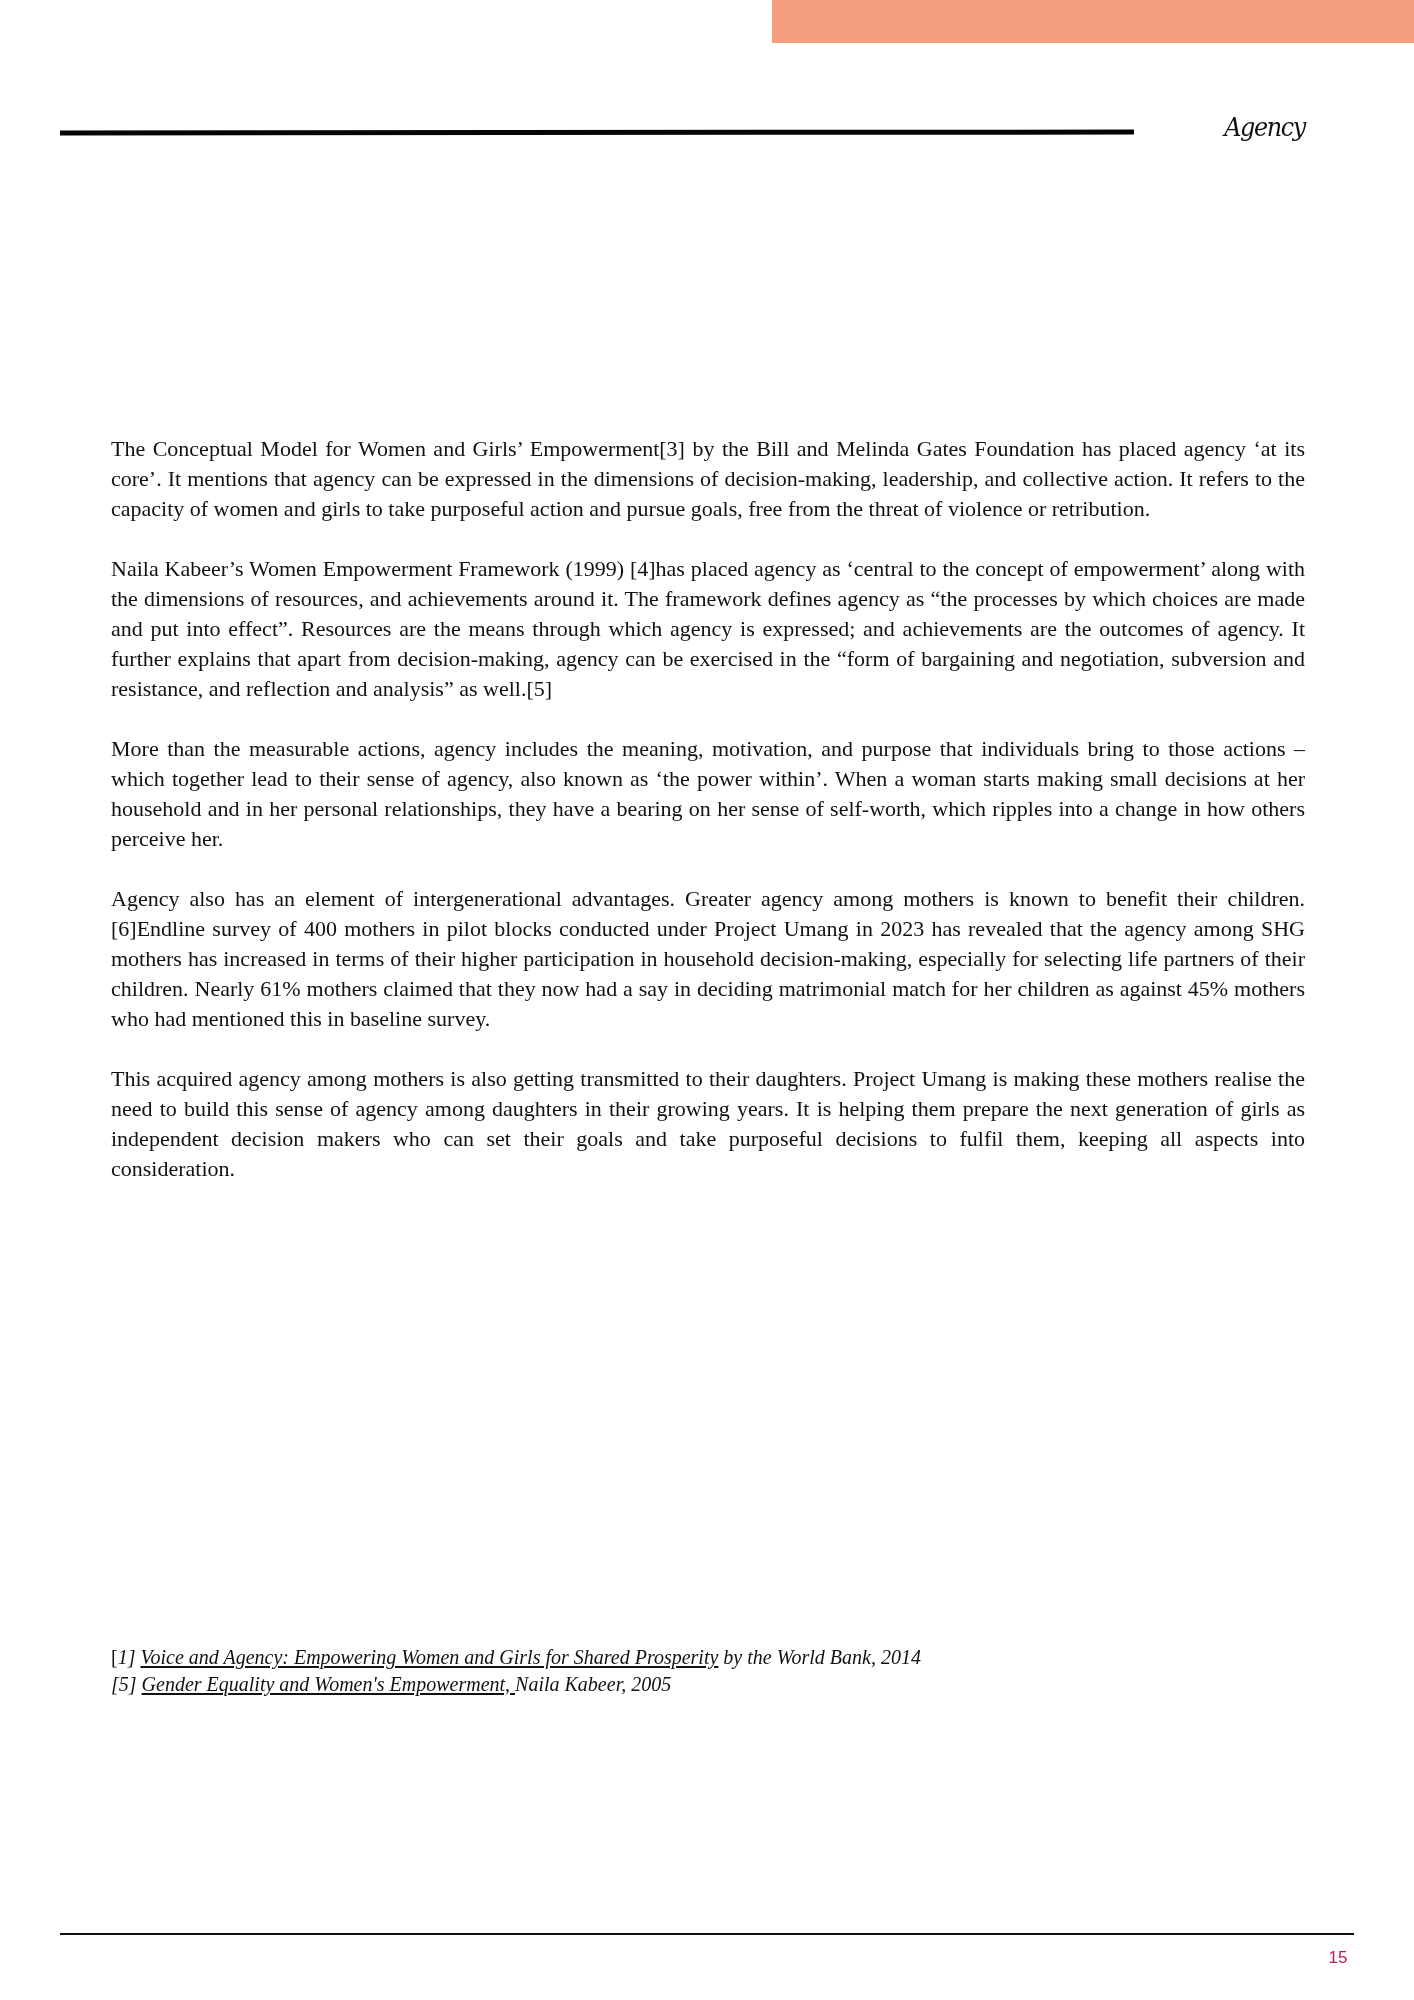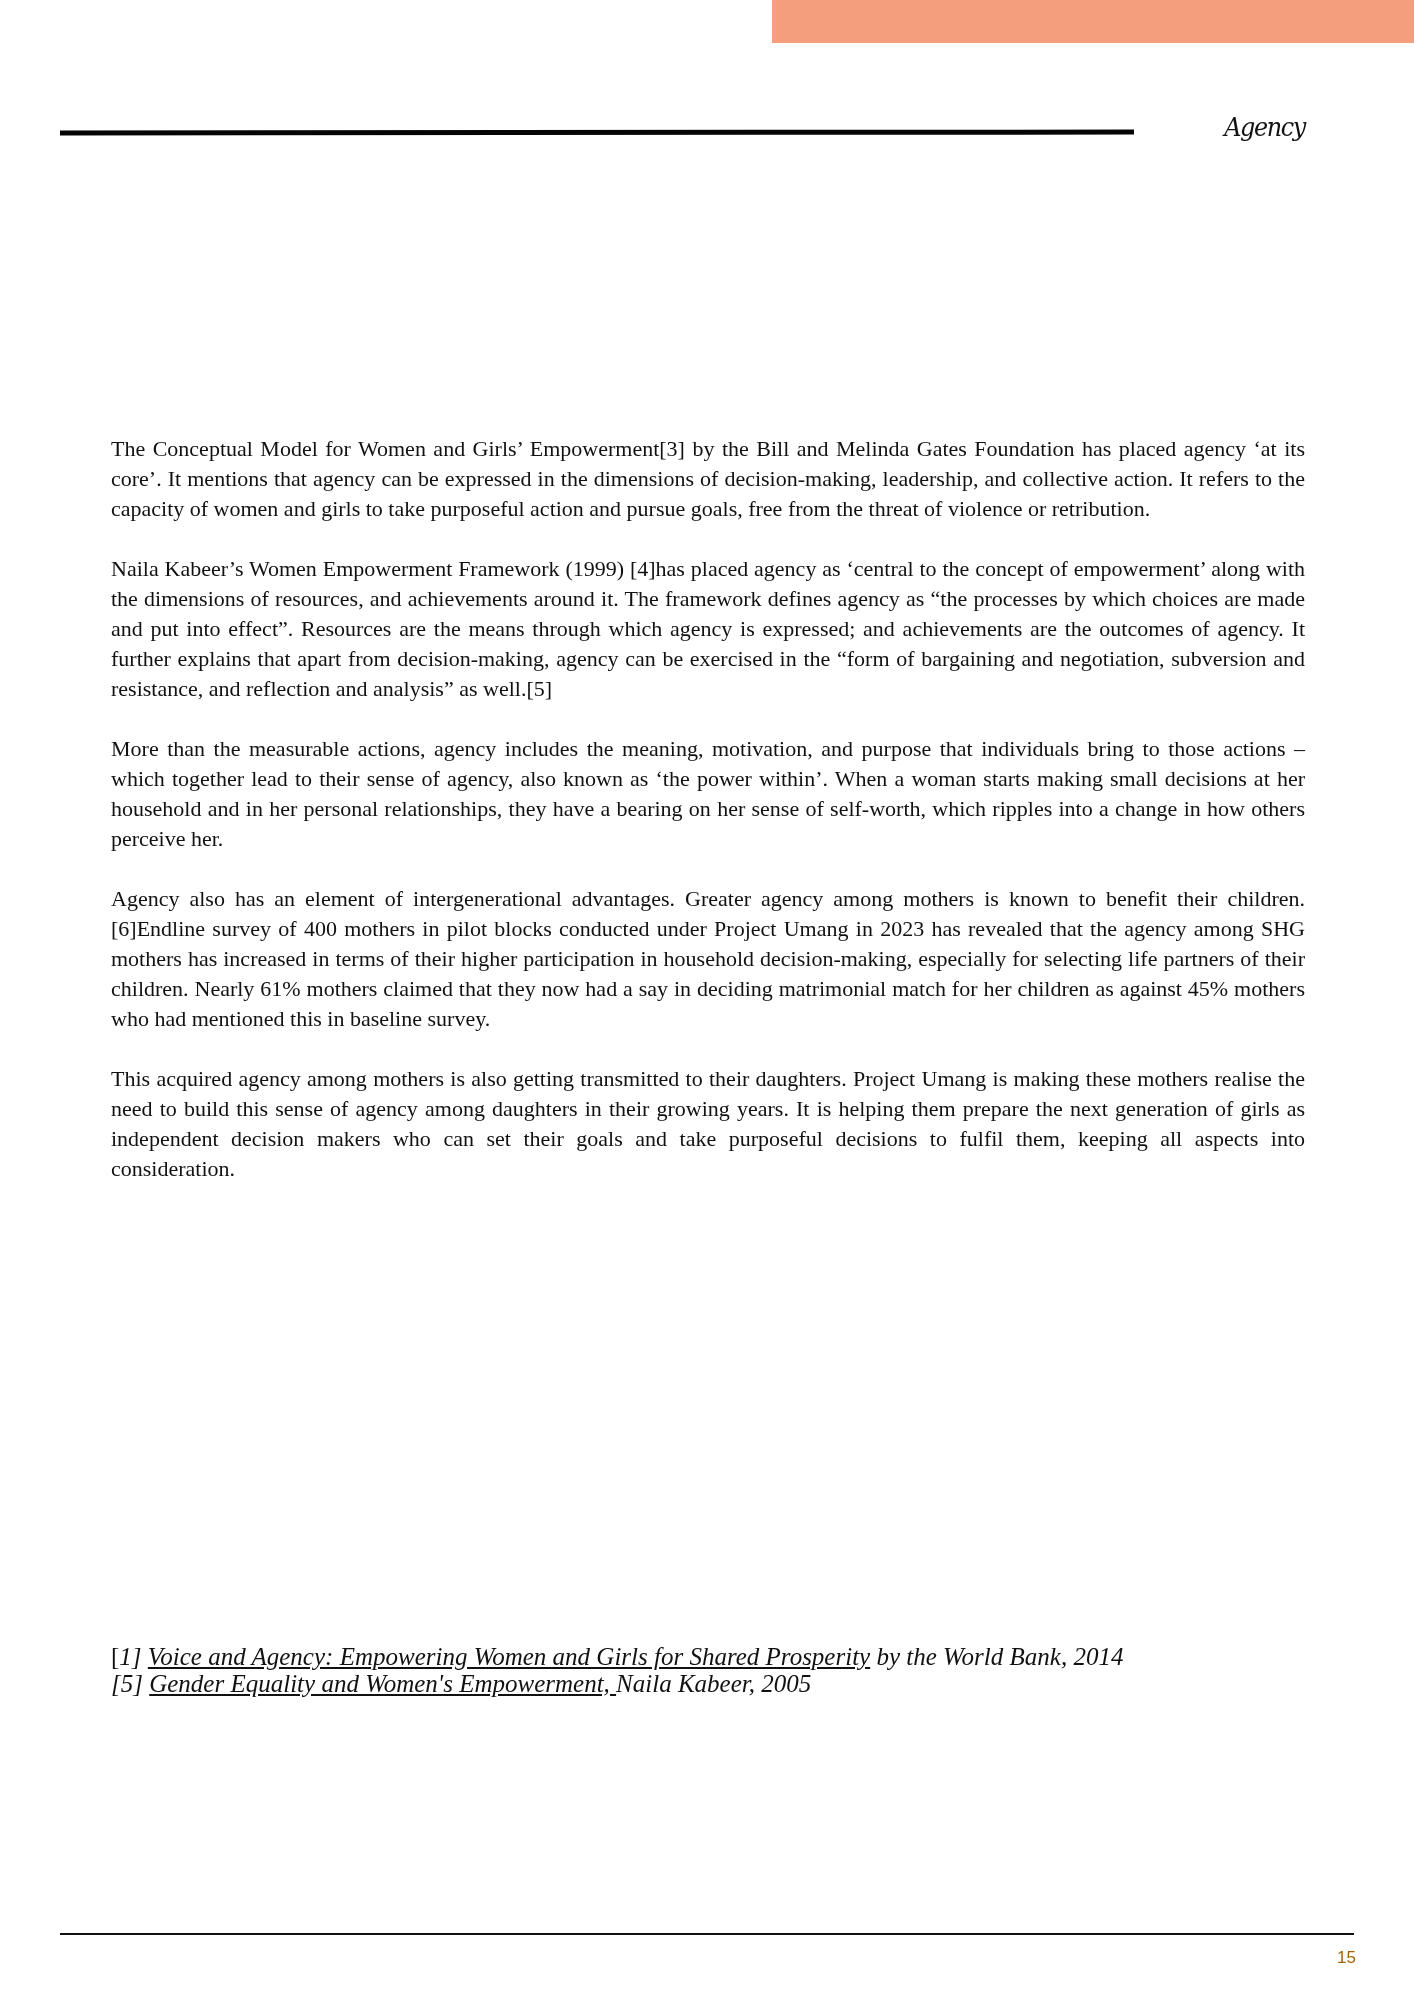--- a/index.html
+++ b/index.html
@@ -7,26 +7,26 @@
          font-family: "Liberation Serif", "DejaVu Serif", serif; color: #111111; }
   .orange-bar { position: absolute; left: 772px; top: 0; width: 642px; height: 43px; background: #F59E7E; }
   .header-rule { position: absolute; left: 60px; top: 130px; width: 1074px; height: 0;
                  border-top: 5px solid #050505; transform: skewY(-0.05deg); }
   .header-title { position: absolute; left: 1180px; top: 112px; width: 125px; text-align: right;
                   font-family: "DejaVu Serif", serif; font-style: italic; font-size: 26px;
                   letter-spacing: -1.5px; transform: scaleX(0.92); transform-origin: right center; color: #111; }
   .body-text { position: absolute; left: 111px; top: 434px; width: 1194px; }
   .body-text p { margin: 0 0 30px 0; font-size: 22px; line-height: 30px; text-align: justify; }
   .footnotes { position: absolute; left: 111px; top: 1644px; width: 1200px; }
-  .footnote { font-size: 25px; line-height: 26.5px; font-style: italic; white-space: nowrap; }
+  .footnote { font-size: 20px; line-height: 26.5px; font-style: italic; white-space: nowrap; }
   .footnote .lb-up { font-style: normal; }
   .footnote a { color: #111; text-decoration: underline; text-underline-offset: 2px; }
   .bottom-rule { position: absolute; left: 60px; top: 1933px; width: 1294px; height: 0; border-top: 2px solid #111; }
-  .page-number { position: absolute; left: 1320px; top: 1948px; width: 36px; text-align: right;
-                 font-family: "Liberation Sans", sans-serif; font-size: 17px; color: #a16207; }
+  .page-number { position: absolute; left: 1320px; top: 1948px; width: 36px; text-align: center;
+                 font-family: "Liberation Sans", sans-serif; font-size: 17px; color: #be185d; }
 </style>
 </head>
 <body>
 
 <div class="orange-bar"></div>
 <div class="header-rule"></div>
 <div class="header-title">Agency</div>
 
 <div class="body-text">
   <p>The Conceptual Model for Women and Girls’ Empowerment[3] by the Bill and Melinda Gates Foundation has placed agency ‘at its core’. It mentions that agency can be expressed in the dimensions of decision-making, leadership, and collective action. It refers to the capacity of women and girls to take purposeful action and pursue goals, free from the threat of violence or retribution.</p>

